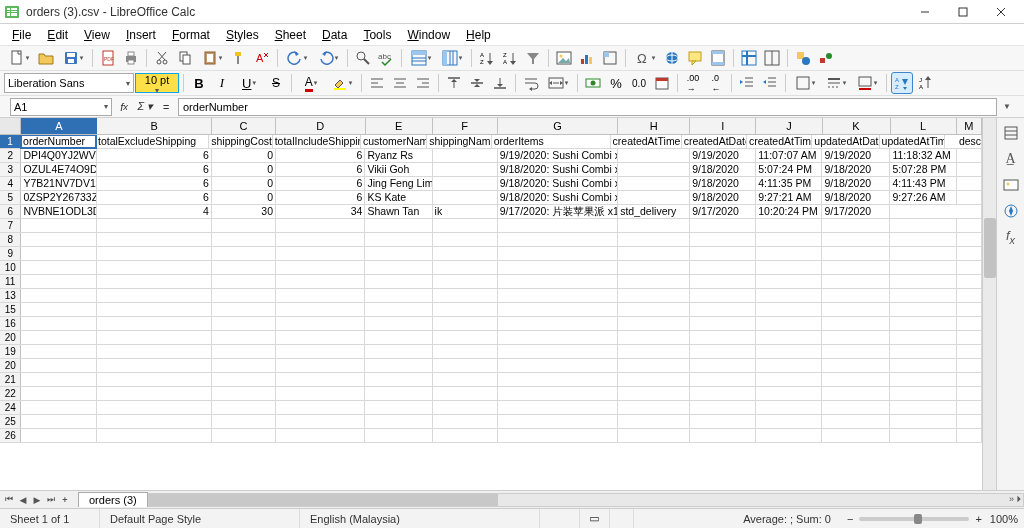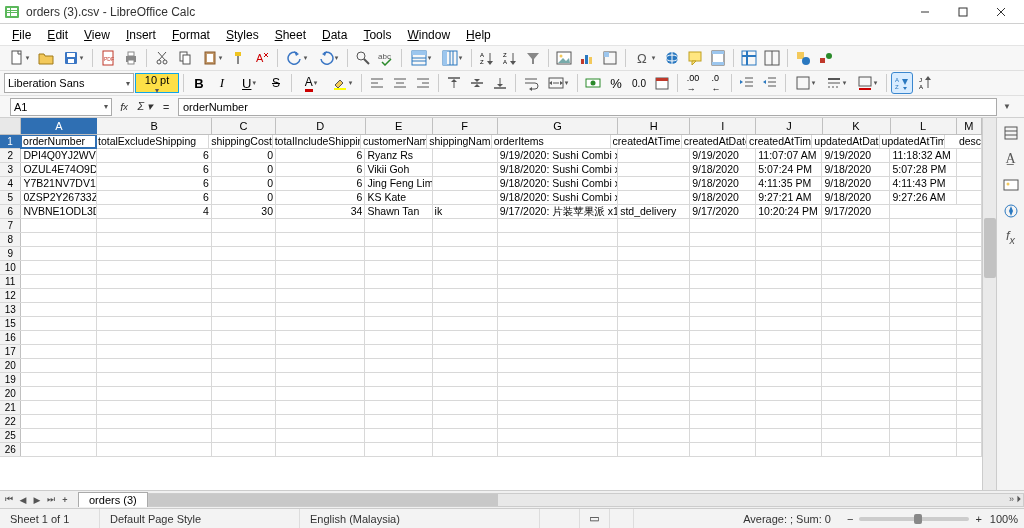--- a/index.html
+++ b/index.html
@@ -714,36 +714,20 @@
           <div class="cell" style="width: 67px;"></div>
           <div class="cell" style="width: 124px;"></div>
           <div class="cell" style="width: 74px;"></div>
           <div class="cell" style="width: 68px;"></div>
           <div class="cell" style="width: 68px;"></div>
           <div class="cell" style="width: 70px;"></div>
           <div class="cell" style="width: 68px;"></div>
           <div class="cell" style="width: 26px;"></div>
         </div>
         <div class="row">
-          <div class="rh">12</div>
-          <div class="cell" style="width: 78px;"></div>
-          <div class="cell r" style="width: 118px;"></div>
-          <div class="cell r" style="width: 66px;"></div>
-          <div class="cell r" style="width: 92px;"></div>
-          <div class="cell" style="width: 69px;"></div>
-          <div class="cell" style="width: 67px;"></div>
-          <div class="cell" style="width: 124px;"></div>
-          <div class="cell" style="width: 74px;"></div>
-          <div class="cell" style="width: 68px;"></div>
-          <div class="cell" style="width: 68px;"></div>
-          <div class="cell" style="width: 70px;"></div>
-          <div class="cell" style="width: 68px;"></div>
-          <div class="cell" style="width: 26px;"></div>
-        </div>
-        <div class="row">
           <div class="rh">13</div>
           <div class="cell" style="width: 78px;"></div>
           <div class="cell r" style="width: 118px;"></div>
           <div class="cell r" style="width: 66px;"></div>
           <div class="cell r" style="width: 92px;"></div>
           <div class="cell" style="width: 69px;"></div>
           <div class="cell" style="width: 67px;"></div>
           <div class="cell" style="width: 124px;"></div>
           <div class="cell" style="width: 74px;"></div>
           <div class="cell" style="width: 68px;"></div>
@@ -778,36 +762,20 @@
           <div class="cell" style="width: 67px;"></div>
           <div class="cell" style="width: 124px;"></div>
           <div class="cell" style="width: 74px;"></div>
           <div class="cell" style="width: 68px;"></div>
           <div class="cell" style="width: 68px;"></div>
           <div class="cell" style="width: 70px;"></div>
           <div class="cell" style="width: 68px;"></div>
           <div class="cell" style="width: 26px;"></div>
         </div>
         <div class="row">
-          <div class="rh">17</div>
-          <div class="cell" style="width: 78px;"></div>
-          <div class="cell r" style="width: 118px;"></div>
-          <div class="cell r" style="width: 66px;"></div>
-          <div class="cell r" style="width: 92px;"></div>
-          <div class="cell" style="width: 69px;"></div>
-          <div class="cell" style="width: 67px;"></div>
-          <div class="cell" style="width: 124px;"></div>
-          <div class="cell" style="width: 74px;"></div>
-          <div class="cell" style="width: 68px;"></div>
-          <div class="cell" style="width: 68px;"></div>
-          <div class="cell" style="width: 70px;"></div>
-          <div class="cell" style="width: 68px;"></div>
-          <div class="cell" style="width: 26px;"></div>
-        </div>
-        <div class="row">
           <div class="rh">20</div>
           <div class="cell" style="width: 78px;"></div>
           <div class="cell r" style="width: 118px;"></div>
           <div class="cell r" style="width: 66px;"></div>
           <div class="cell r" style="width: 92px;"></div>
           <div class="cell" style="width: 69px;"></div>
           <div class="cell" style="width: 67px;"></div>
           <div class="cell" style="width: 124px;"></div>
           <div class="cell" style="width: 74px;"></div>
           <div class="cell" style="width: 68px;"></div>
@@ -859,20 +827,36 @@
           <div class="cell" style="width: 124px;"></div>
           <div class="cell" style="width: 74px;"></div>
           <div class="cell" style="width: 68px;"></div>
           <div class="cell" style="width: 68px;"></div>
           <div class="cell" style="width: 70px;"></div>
           <div class="cell" style="width: 68px;"></div>
           <div class="cell" style="width: 26px;"></div>
         </div>
         <div class="row">
           <div class="rh">22</div>
+          <div class="cell" style="width: 78px;"></div>
+          <div class="cell r" style="width: 118px;"></div>
+          <div class="cell r" style="width: 66px;"></div>
+          <div class="cell r" style="width: 92px;"></div>
+          <div class="cell" style="width: 69px;"></div>
+          <div class="cell" style="width: 67px;"></div>
+          <div class="cell" style="width: 124px;"></div>
+          <div class="cell" style="width: 74px;"></div>
+          <div class="cell" style="width: 68px;"></div>
+          <div class="cell" style="width: 68px;"></div>
+          <div class="cell" style="width: 70px;"></div>
+          <div class="cell" style="width: 68px;"></div>
+          <div class="cell" style="width: 26px;"></div>
+        </div>
+        <div class="row">
+          <div class="rh">24</div>
           <div class="cell" style="width: 78px;"></div>
           <div class="cell r" style="width: 118px;"></div>
           <div class="cell r" style="width: 66px;"></div>
           <div class="cell r" style="width: 92px;"></div>
           <div class="cell" style="width: 69px;"></div>
           <div class="cell" style="width: 67px;"></div>
           <div class="cell" style="width: 124px;"></div>
           <div class="cell" style="width: 74px;"></div>
           <div class="cell" style="width: 68px;"></div>
           <div class="cell" style="width: 68px;"></div>

